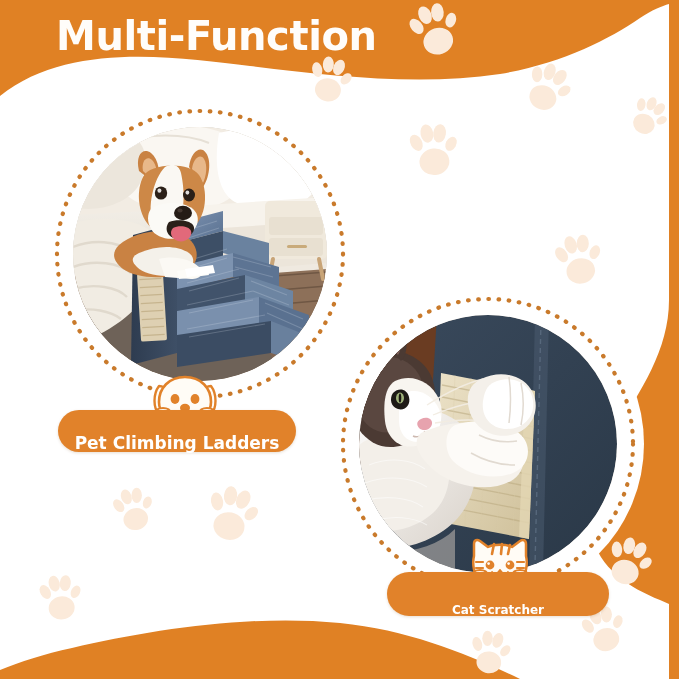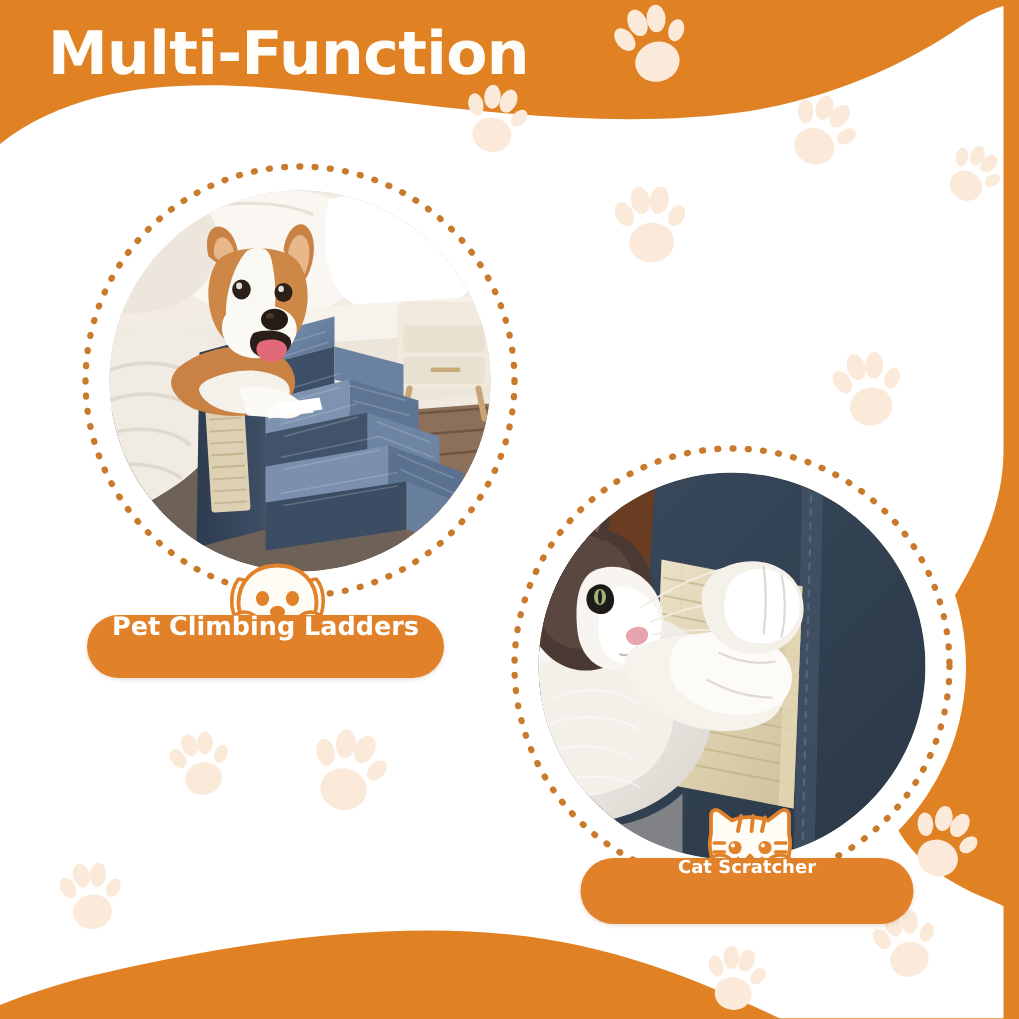--- a/index.html
+++ b/index.html
@@ -12,21 +12,21 @@
   }
   #stage{ position:absolute; inset:0; width:679px; height:679px; overflow:hidden; }
 
   
   .blob-layer{ position:absolute; inset:0; }
   .blob-layer svg{ display:block; }
 
   
   .title{
     position:absolute;
-    left:32px; top:13px;
+    left:56px; top:13px;
     font-family:"DejaVu Sans", sans-serif;
     font-size:40px;
     font-weight:700;
     letter-spacing:-0.4px;
     color:#FFFDFA;
     z-index:40;
     white-space:nowrap;
   }
 
   
@@ -45,21 +45,21 @@
     z-index:3;
     background:#cfc9c0;
   }
   .photo svg{ display:block; }
 
   
   .badge{
     position:absolute;
     z-index:60;
     display:flex;
-    align-items:flex-start;
+    align-items:flex-end;
     justify-content:center;
     background:#E1822A;
     border-radius:26px;
     color:#FFFFFF;
     font-family:"DejaVu Sans", sans-serif;
     font-weight:700;
     box-shadow:0 1px 3px rgba(120,70,10,.18);
   }
   .badge-text{ line-height:1; white-space:nowrap; }
   .pet-icon{ position:absolute; z-index:59; }

